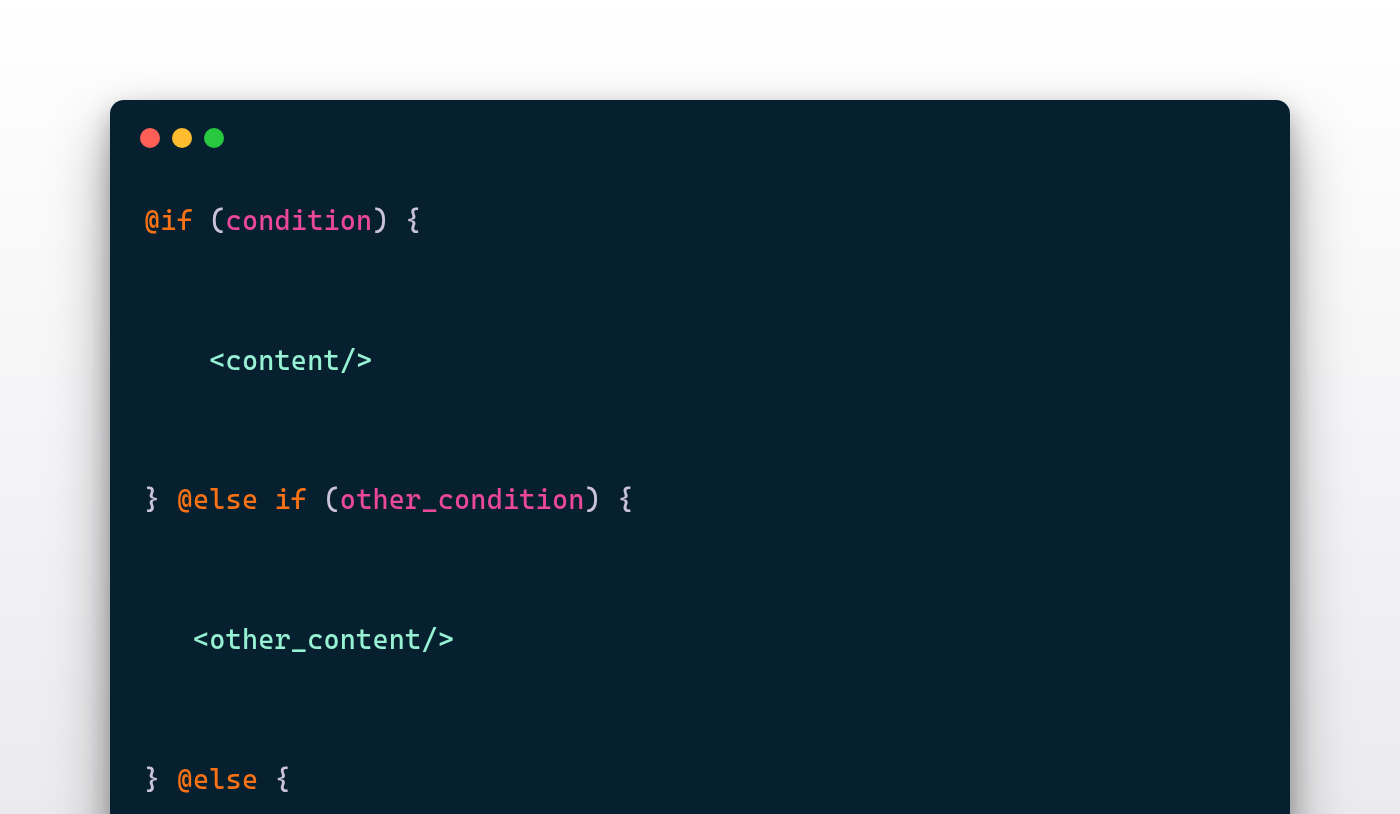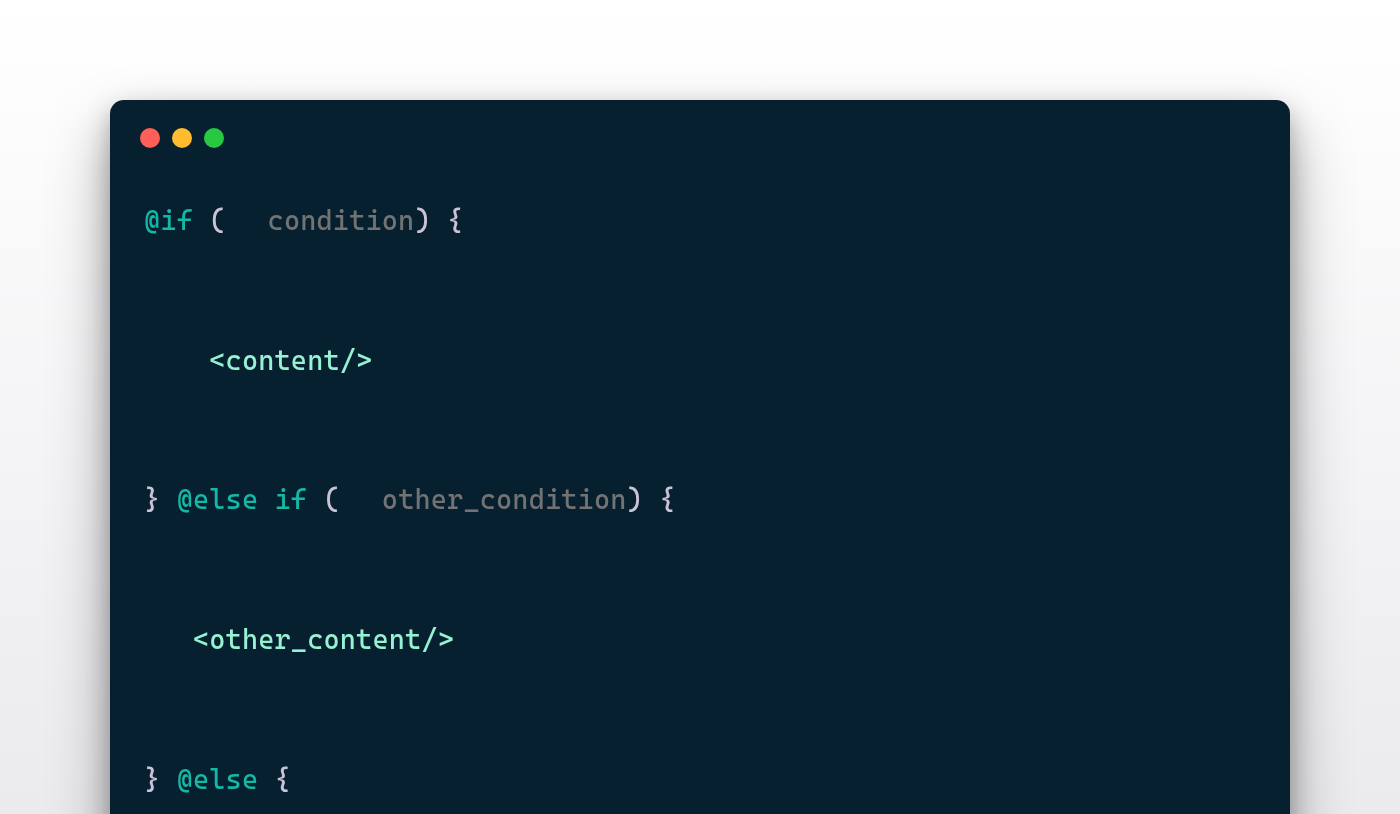--- a/index.html
+++ b/index.html
@@ -35,23 +35,23 @@
   }
   .code {
     padding: 28px 34px 0 34px;
     font-size: 27.5px;
     line-height: 2.54;
     white-space: pre;
     color: #c7d7e2;
     font-weight: 430;
     letter-spacing: 0.2px;
   }
-  .kw  { color: #14b8a6; }   
+  .kw  { color: #f97316; }   
   .pn  { color: #c9c2da; }   
-  .id  { color: #737373; margin-left: 42px; }   
+  .id  { color: #ec4899; }   
   .tg  { color: #97f2d4; }   
 </style>
 </head>
 <body>
 
 <div class="window">
   <div class="titlebar">
     <div class="dot" style="background:#ff5f57"></div>
     <div class="dot" style="background:#febc2e"></div>
     <div class="dot" style="background:#28c840"></div>

